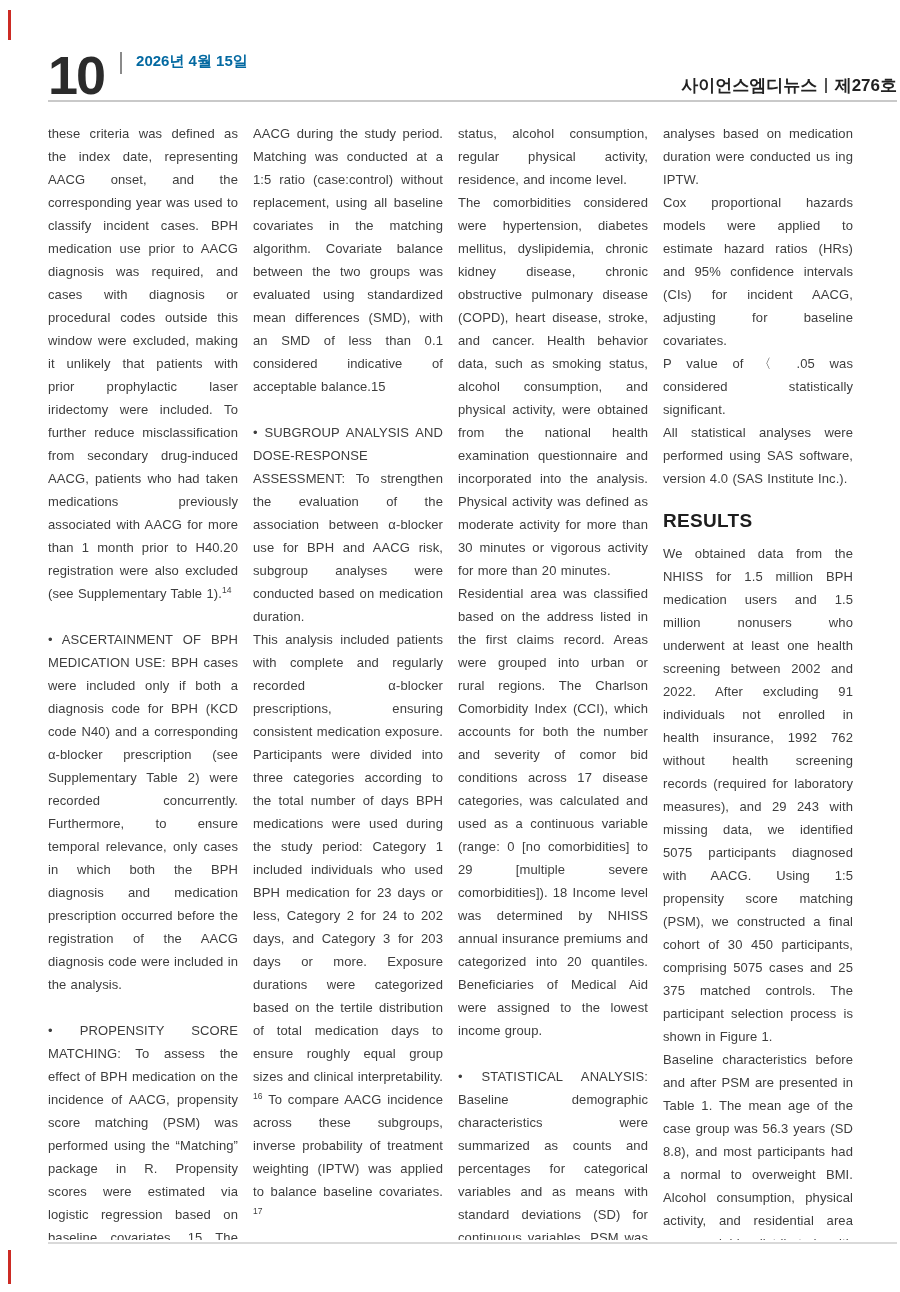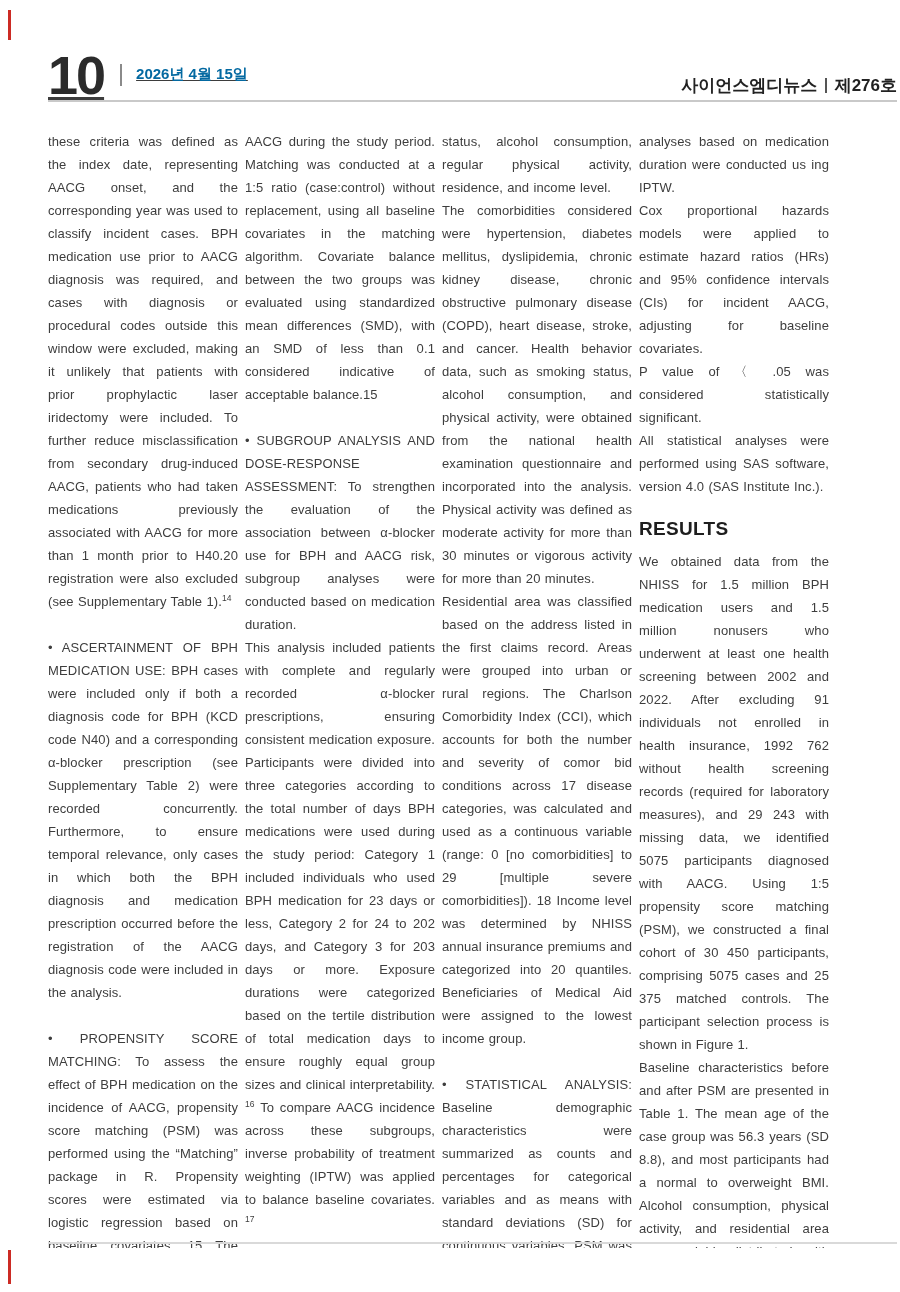--- a/index.html
+++ b/index.html
@@ -12,21 +12,21 @@
   .crop-mark {
     position: absolute; left: 8px; width: 3px; background: #cc2b24;
   }
   .crop-mark.top { top: 10px; height: 30px; }
   .crop-mark.bottom { top: 1250px; height: 34px; }
 
   .header {
     position: absolute; left: 48px; top: 46px; width: 849px; height: 54px;
     display: flex; justify-content: space-between; align-items: flex-end;
   }
-  .header-left { display: flex; align-items: center; text-decoration: underline; }
+  .header-left { display: flex; align-items: flex-start; }
   .page-number {
     font-size: 54px; font-weight: 700; line-height: 0.88; letter-spacing: -2px;
     color: #2b2b2b;
   }
   .vsep {
     display: inline-block; width: 2px; height: 22px; background: #8a8a8a;
     margin: 0 14px 3px 16px;
   }
   .header-date { font-size: 15px; font-weight: 700; color: #0369a1; padding-bottom: 3px; }
   .header-right { font-size: 17px; font-weight: 700; color: #222; padding-bottom: 3px; display: flex; align-items: center; text-align: center; }
@@ -35,22 +35,22 @@
   .header-rule {
     position: absolute; left: 48px; top: 100px; width: 849px; height: 2px;
     background: #c9c9c9;
   }
   .footer-rule {
     position: absolute; left: 48px; top: 1242px; width: 849px; height: 2px;
     background: #d9d9d9;
   }
 
   .columns {
-    position: absolute; left: 48px; top: 130px; width: 805px; height: 1118px;
-    display: flex; gap: 7px; overflow: hidden;
+    position: absolute; left: 48px; top: 122px; width: 805px; height: 1118px;
+    display: flex; gap: 15px; overflow: hidden;
   }
   .column { width: 190px; flex: 0 0 190px; overflow: hidden; }
   .para {
     margin: 0; font-size: 13px; line-height: 23px; text-align: justify;
     color: #3d3d3d; letter-spacing: 0.1px; word-spacing: 0.5px;
   }
   .para.gap { margin-top: 23px; }
   .para sup { font-size: 8.5px; line-height: 0; }
   .results-heading {
     margin: 20px 0 10px 0; font-size: 19px; font-weight: 700; color: #1e1e1e;

